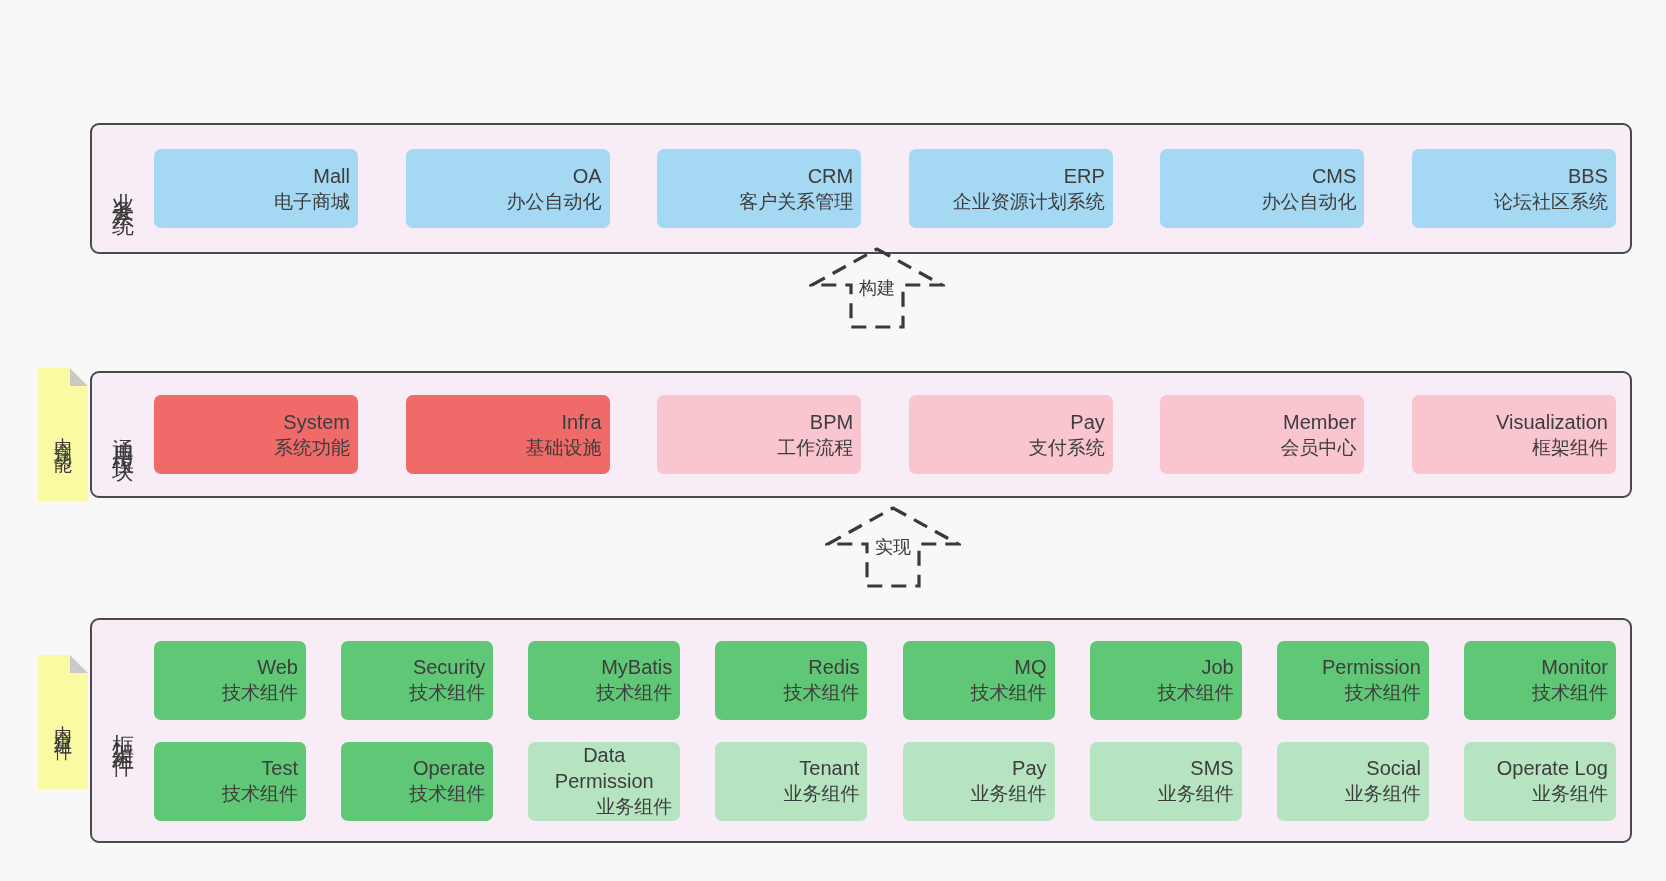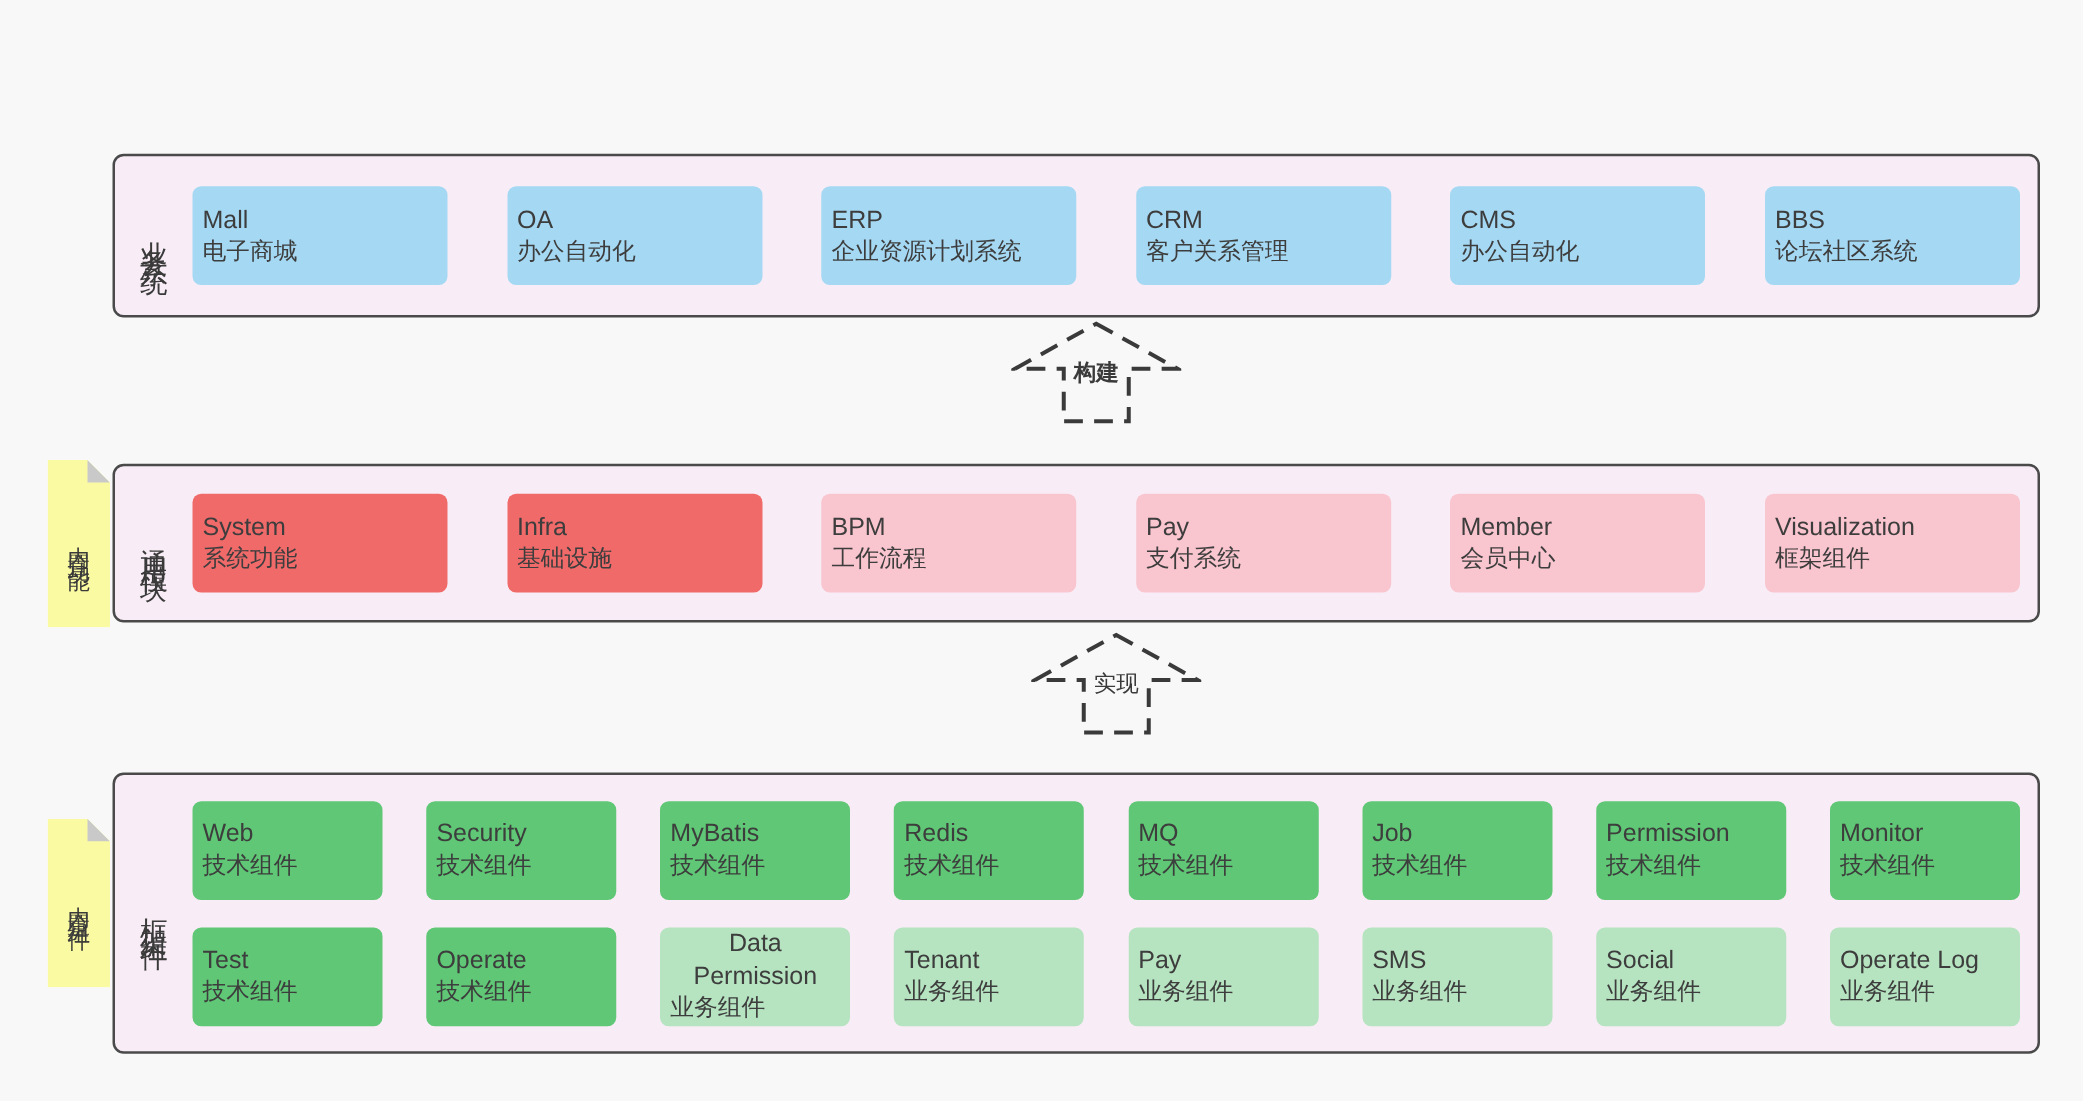--- a/index.html
+++ b/index.html
@@ -29,21 +29,21 @@
     writing-mode:vertical-rl;text-orientation:upright;
     font-size:22px;line-height:1;letter-spacing:7px;color:var(--text,#3a3a3a);
   }
 
   .rows{flex:1;display:flex;flex-direction:column;justify-content:center;gap:22px;}
   .row{display:flex;justify-content:space-between;}
 
   
   .box{
     box-sizing:border-box;height:79px;border-radius:7px;
-    display:flex;flex-direction:column;align-items:flex-start;justify-content:center;
+    display:flex;flex-direction:column;align-items:flex-end;justify-content:center;
     text-align:center;padding:2px 8px;color:#3d3d3d;
   }
   .row.cols-6 .box{width:204px;}
   .row.cols-8 .box{width:152px;}
   .box .en{font-size:20px;line-height:1.3;}
   .box .zh{font-size:19px;line-height:1.35;}
   .box.blue{background:var(--blue,#a5d8f3);}
   .box.red{background:var(--red,#f06a6a);}
   .box.pink{background:var(--pink,#f9c5cf);}
   .box.green{background:var(--green,#5fc775);}
@@ -63,21 +63,21 @@
   }
   .sticky-tag span{
     writing-mode:vertical-rl;text-orientation:upright;
     font-size:18px;line-height:1;letter-spacing:6px;color:var(--text,#3a3a3a);
   }
   .tag-modules{top:368px;height:134px;}
   .tag-framework{top:655px;height:135px;}
 
   
   .arrow{position:absolute;width:136px;height:84px;}
-  .arrow-build{left:809px;top:256px;font-weight:bold;}
+  .arrow-build{left:809px;top:246px;}
   .arrow-implement{left:825px;top:505px;}
   .arrow svg{display:block;}
   .arrow-label{
     position:absolute;left:50%;top:28px;transform:translateX(-50%);
     background:var(--page_bg,#f8f8f8);
     font-size:18px;padding:2px 3px;white-space:nowrap;color:var(--text,#3a3a3a);
   }
 </style>
 </head>
 <body>
@@ -91,26 +91,26 @@
         <div class="row cols-6">
           <div class="box blue">
             <span class="en">Mall</span>
             <span class="zh">电子商城</span>
           </div>
           <div class="box blue">
             <span class="en">OA</span>
             <span class="zh">办公自动化</span>
           </div>
           <div class="box blue">
+            <span class="en">CRM</span>
+            <span class="zh">客户关系管理</span>
+          </div>
+          <div class="box blue">
             <span class="en">ERP</span>
             <span class="zh">企业资源计划系统</span>
-          </div>
-          <div class="box blue">
-            <span class="en">CRM</span>
-            <span class="zh">客户关系管理</span>
           </div>
           <div class="box blue">
             <span class="en">CMS</span>
             <span class="zh">办公自动化</span>
           </div>
           <div class="box blue">
             <span class="en">BBS</span>
             <span class="zh">论坛社区系统</span>
           </div>
         </div>

